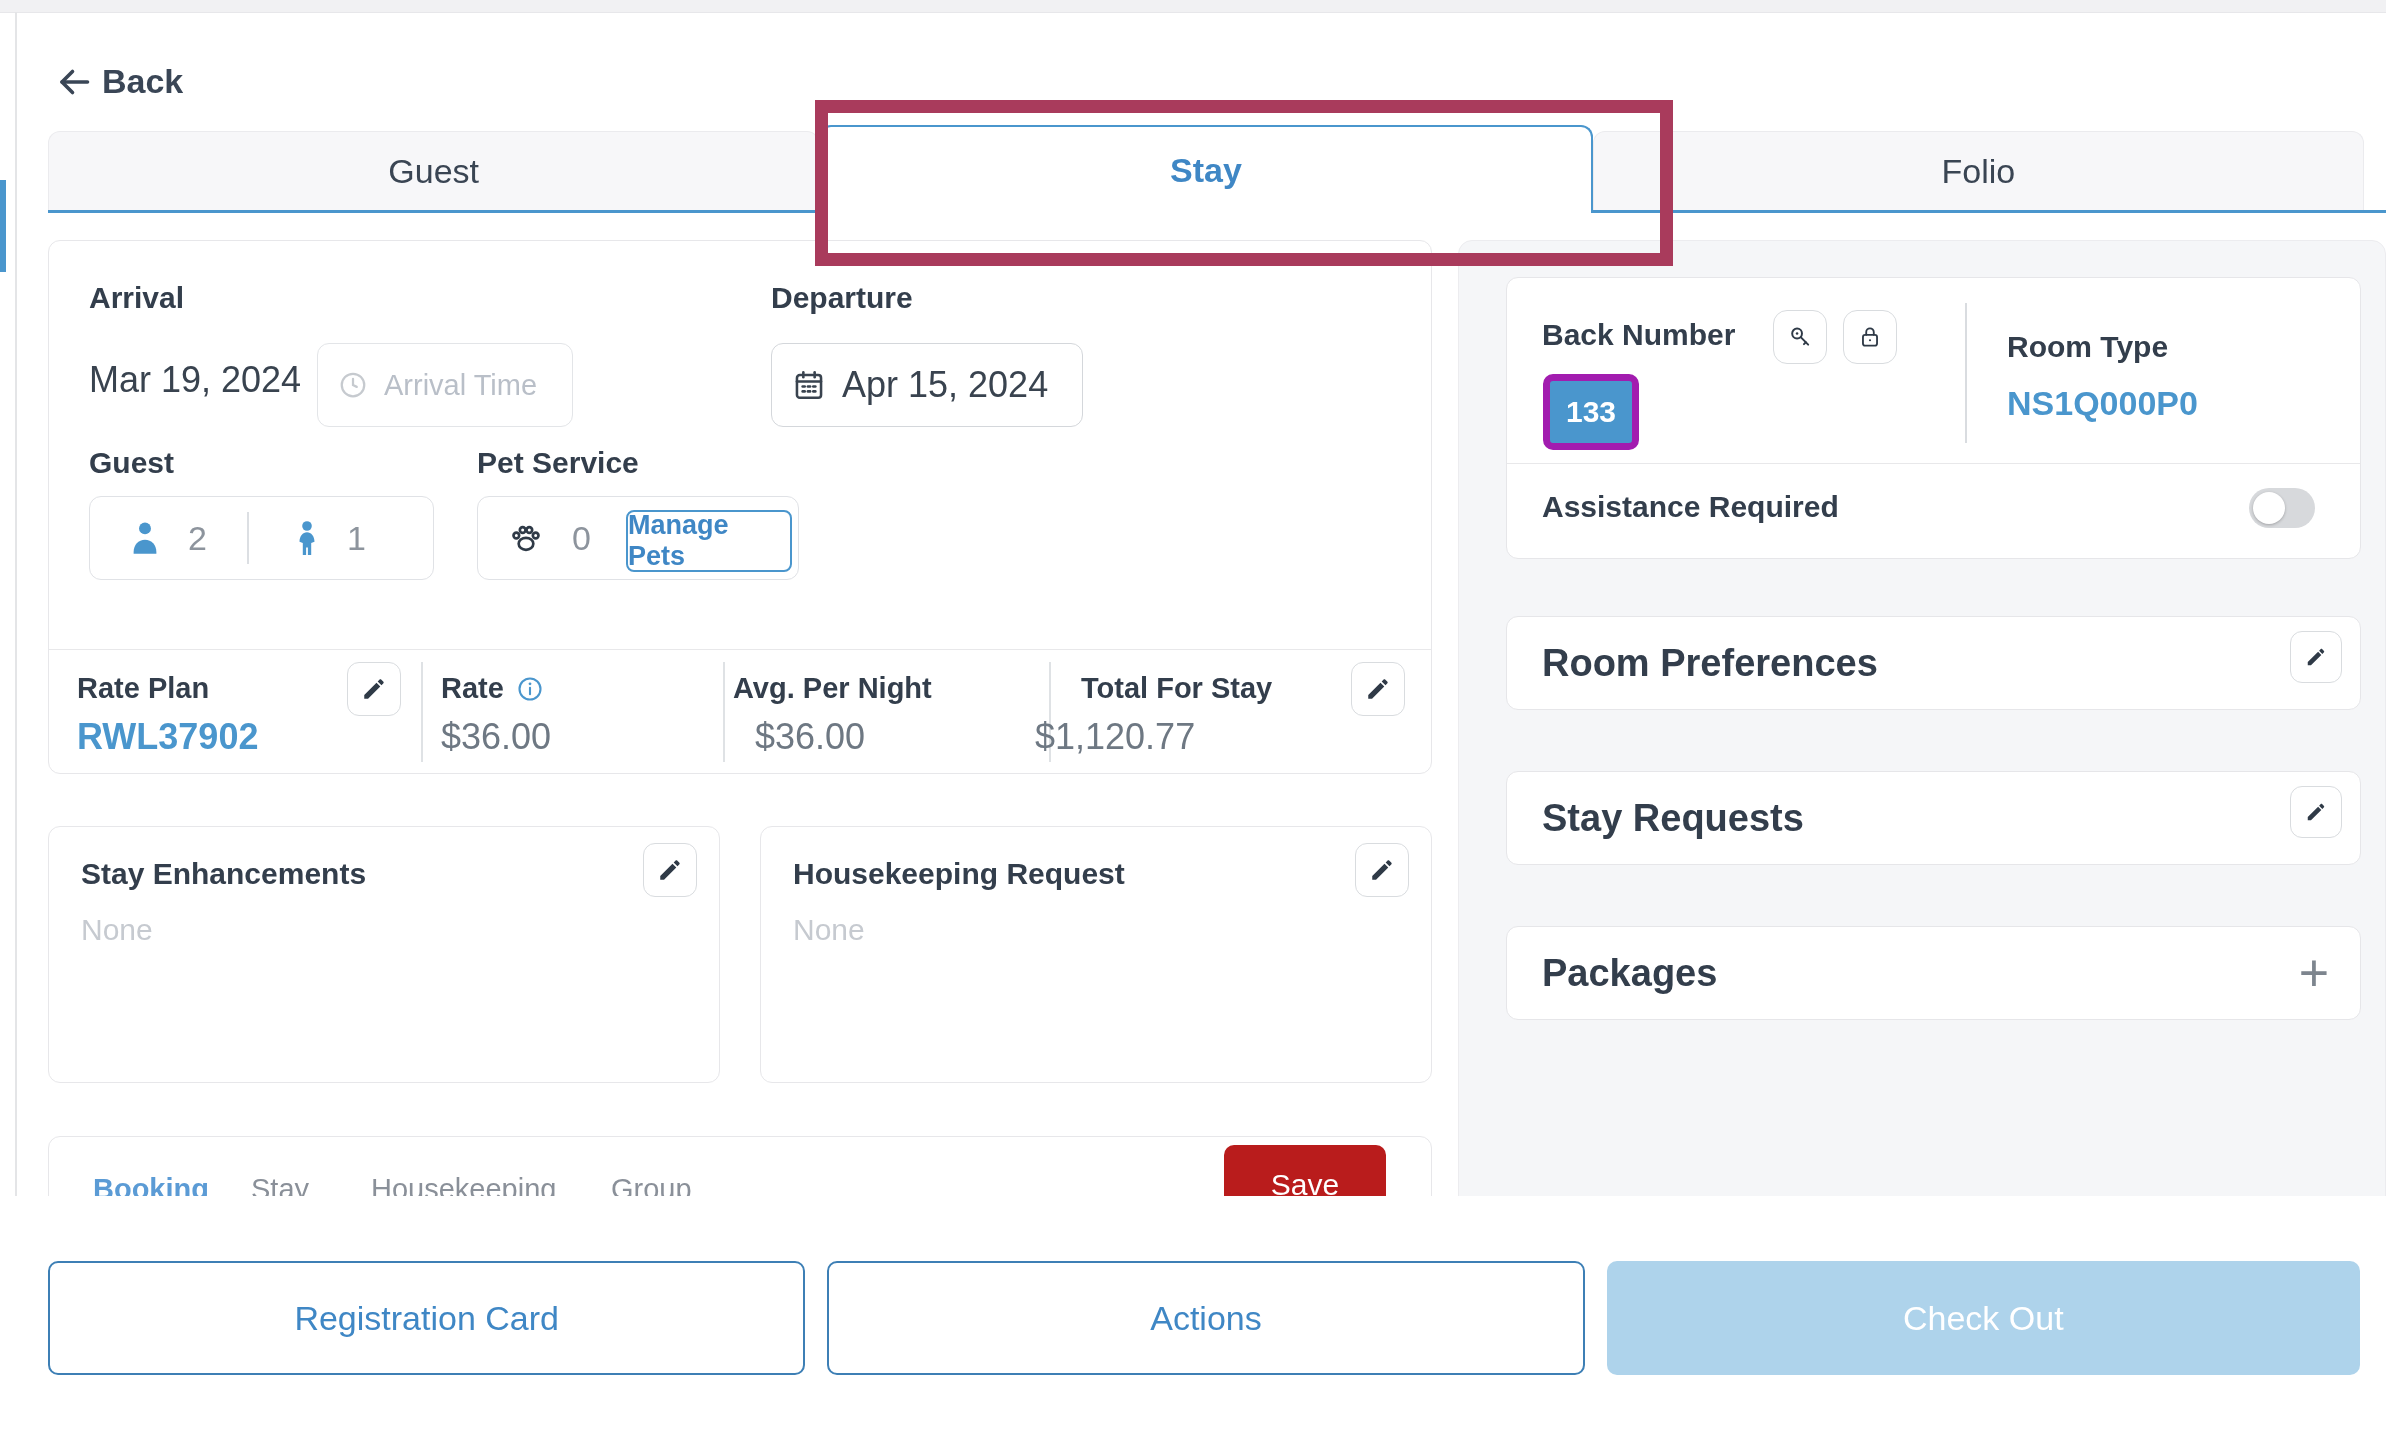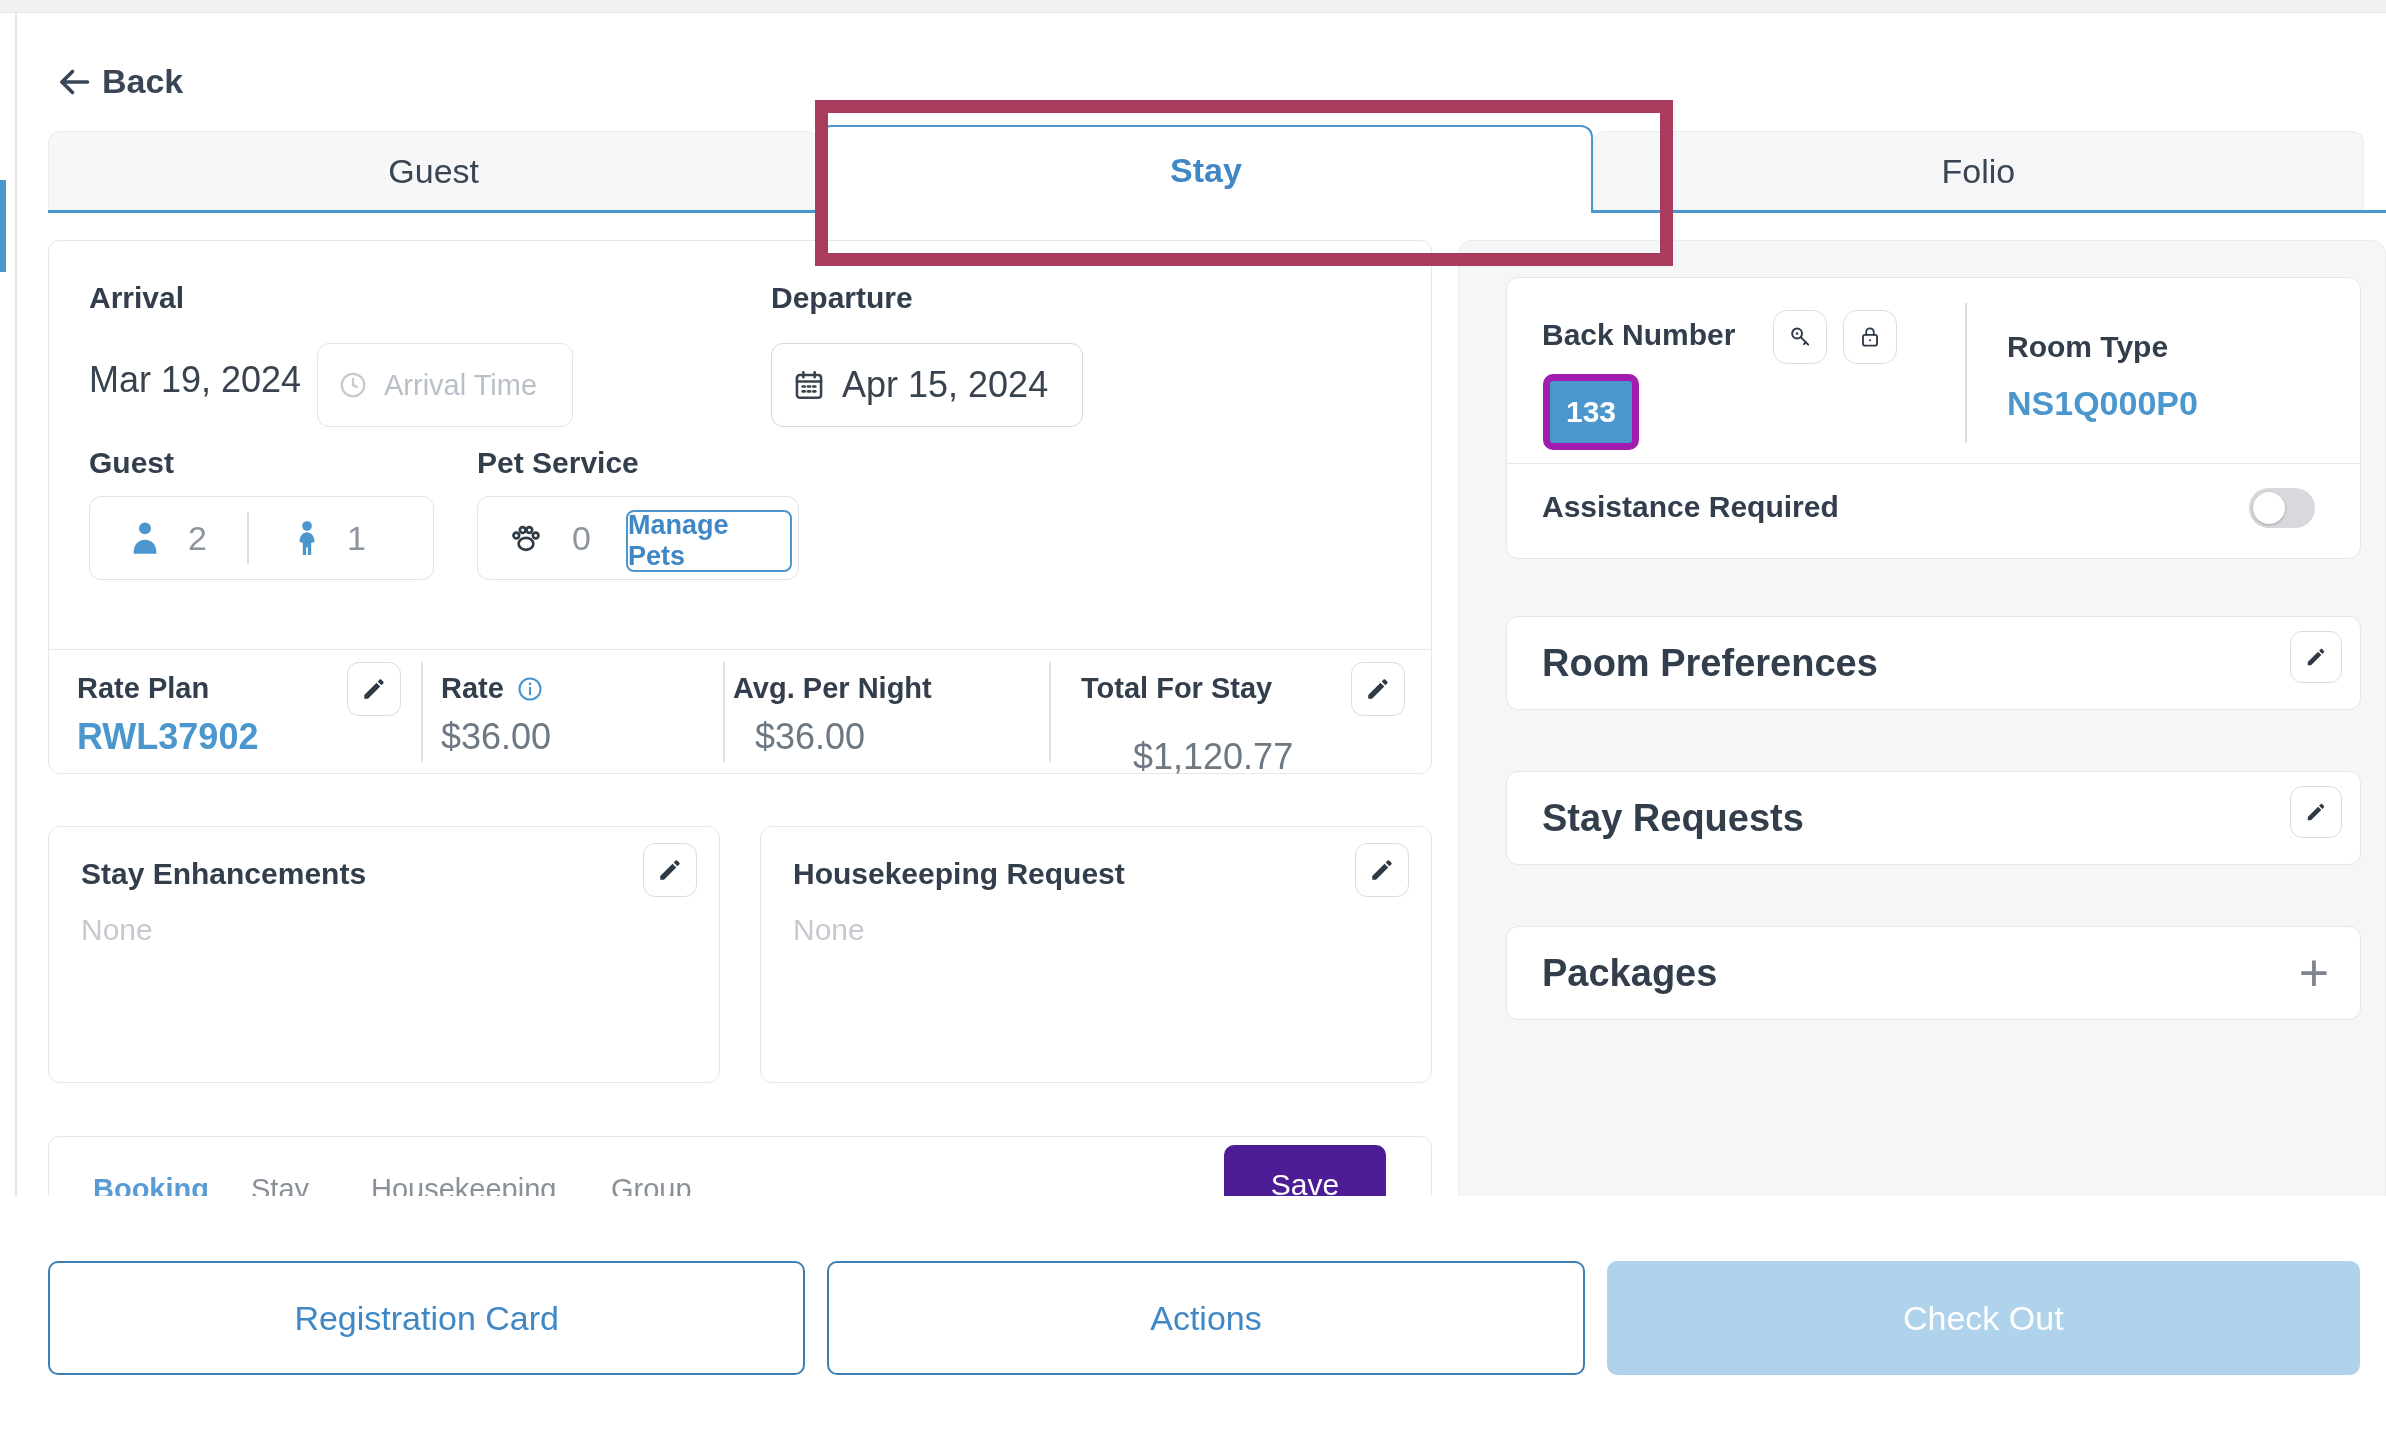--- a/index.html
+++ b/index.html
@@ -42,21 +42,21 @@
   .rate-col-value{position:absolute;top:66px;font-size:36px;color:#6e7883;}
   .rate-link{color:#4a96cd;font-weight:700;cursor:pointer;}
 
   .subcard-title{position:absolute;left:32px;top:30px;font-size:30px;font-weight:700;color:#333e4c;}
   .subcard-none{position:absolute;left:32px;top:86px;}
 
   
   .notes-card{left:48px;top:1136px;width:1382px;height:140px;}
   .mini-tab{position:absolute;top:36px;font-size:29px;color:#8a9099;cursor:pointer;}
   .mini-tab.active{color:#5b9bd5;font-weight:700;}
-  .save-btn{position:absolute;left:1175px;top:8px;width:162px;height:80px;background:#4c1d95;border-radius:10px;color:#fff;font-size:30px;display:flex;align-items:center;justify-content:center;cursor:pointer;}
+  .save-btn{position:absolute;left:1175px;top:8px;width:162px;height:80px;background:#b91c1c;border-radius:10px;color:#fff;font-size:30px;display:flex;align-items:center;justify-content:center;cursor:pointer;}
 
   
   .right-panel{position:absolute;left:1458px;top:240px;right:0;height:972px;background:#f5f6f8;border:1px solid #ececef;border-radius:14px;box-sizing:border-box;}
   .rp-card{position:absolute;left:47px;width:855px;background:#fff;border:1px solid #e6e6e9;border-radius:12px;box-sizing:border-box;}
   .room-card{top:36px;height:282px;}
   .room-divider-h{position:absolute;left:0;right:0;top:185px;height:1px;background:#e8e8ea;}
   .badge{position:absolute;left:36px;top:96px;width:82px;height:62px;background:#4a96cd;border:7px solid #a21caf;border-radius:10px;color:#fff;font-size:30px;font-weight:700;display:flex;align-items:center;justify-content:center;cursor:pointer;}
   .toggle{position:absolute;right:45px;top:210px;width:66px;height:40px;border-radius:20px;background:#d7d9dc;cursor:pointer;}
   .toggle .knob{position:absolute;left:4px;top:4px;width:32px;height:32px;border-radius:50%;background:#fff;box-shadow:0 1px 3px rgba(0,0,0,.25);}
   .section-card{height:94px;}
@@ -192,21 +192,21 @@
         </span>
       </div>
       <div class="rate-col-value" style="left:392px;">$36.00</div>
       <div class="vdiv" style="left:674px;top:12px;height:100px;"></div>
 
       <div class="rate-col-label" style="left:684px;">Avg. Per Night</div>
       <div class="rate-col-value" style="left:706px;">$36.00</div>
       <div class="vdiv" style="left:1000px;top:12px;height:100px;"></div>
 
       <div class="rate-col-label" style="left:1032px;">Total For Stay</div>
-      <div class="rate-col-value" style="left:1084px;margin-top:20px;">$1,120.77</div>
+      <div class="rate-col-value" style="left:986px;">$1,120.77</div>
       <div class="icon-btn" style="left:1302px;top:12px;">
         <span>
           <svg width="26" height="26" viewBox="0 0 24 24" fill="#2f3a47">
               <path d="M3 17.5V21h3.5L17.8 9.7l-3.5-3.5L3 17.5zM20.7 6.8c.4-.4.4-1 0-1.4l-2.1-2.1c-.4-.4-1-.4-1.4 0l-1.8 1.8 3.5 3.5 1.8-1.8z"></path>
             </svg>
         </span>
       </div>
     </div>
   </div>
 

